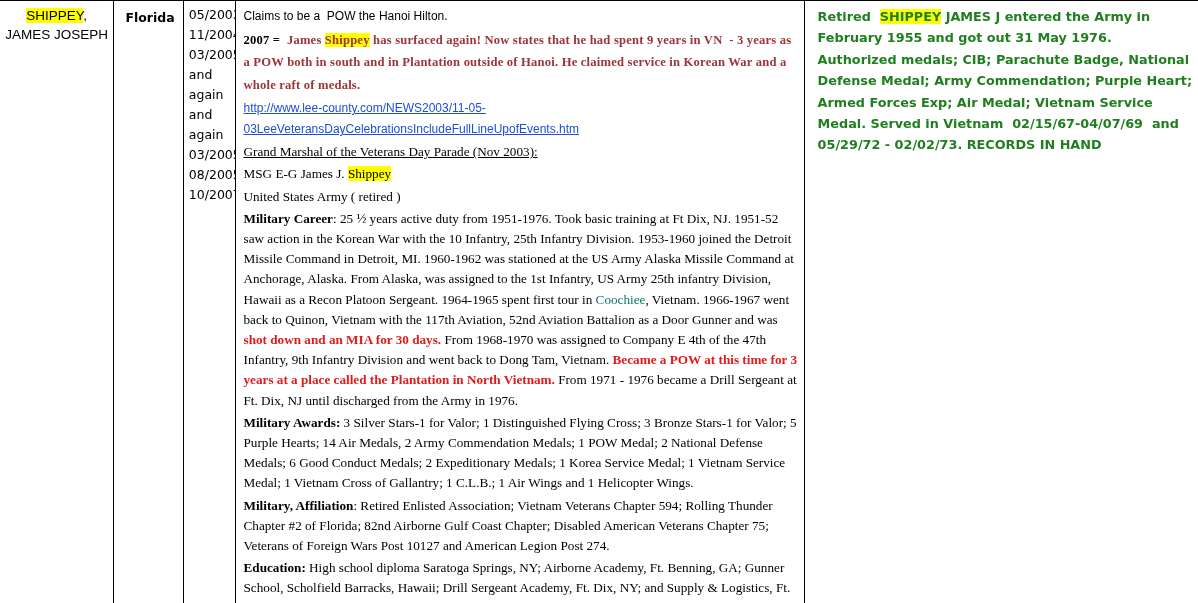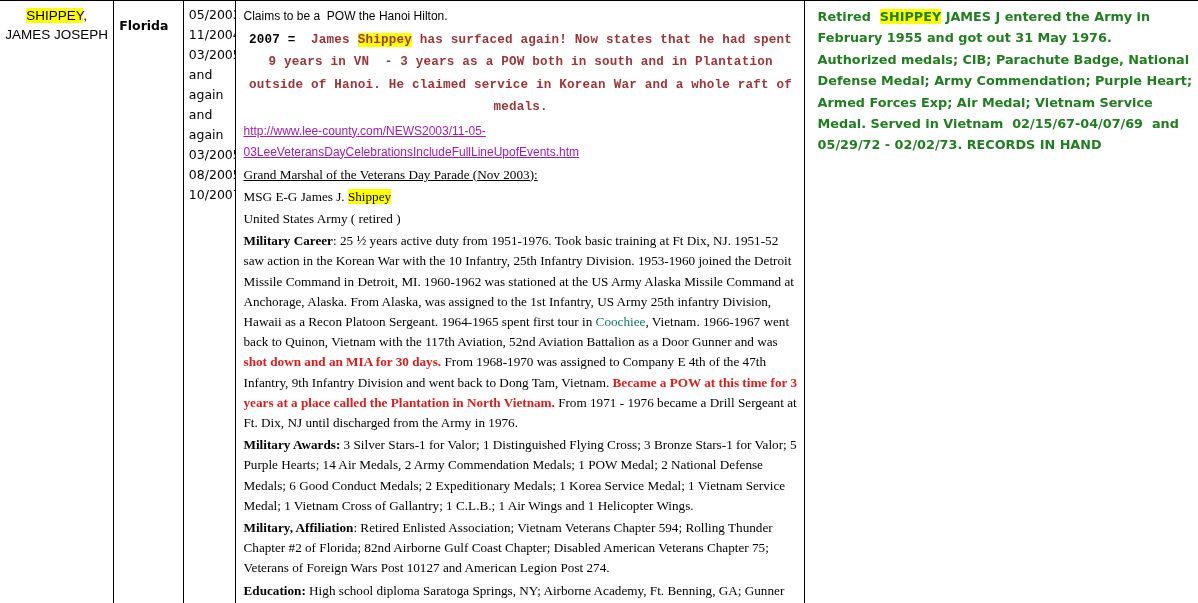--- a/index.html
+++ b/index.html
@@ -1,36 +1,36 @@
 <!DOCTYPE html>
 <html><head>
 <meta charset="utf-8">
 <style>
   html,body{margin:0;padding:0;background:#fff;}
   body{width:1198px;height:603px;overflow:hidden;font-family:"Liberation Sans",sans-serif;color:#000;}
   .table{display:flex;width:1198px;height:603px;border-top:1px solid #000;box-sizing:border-box;background:#fff;}
   .cell{box-sizing:border-box;border-right:1px solid #000;overflow:hidden;white-space:pre-wrap;}
   .cell:last-child{border-right:none;margin-left:8px;}
   .name-cell{width:115px;padding:5px 2px 0 2px;font-size:13.5px;line-height:19px;font-family:"Liberation Sans",sans-serif;text-align:center;}
-  .state-cell{width:70px;padding:17px 2px 0 5px;font-size:12.5px;font-weight:bold;font-family:"DejaVu Sans",sans-serif;}
+  .state-cell{width:70px;padding:9px 2px 0 5px;font-size:12.5px;font-weight:bold;font-family:"DejaVu Sans",sans-serif;text-align:center;}
   .dates-cell{width:52px;padding:4px 0 0 5px;font-size:12.5px;line-height:20px;font-family:"DejaVu Sans",sans-serif;}
   .details-cell{width:573px;padding:3px 4px 0 6px;}
   .records-cell{width:388px;padding:5px 6px 0 5px;font-family:"DejaVu Sans",sans-serif;
                 font-size:12.8px;font-weight:bold;line-height:21.4px;color:#1f7f1f;}
   .para{margin:2px;}
   .serif{font-family:Liberation Serif, serif;font-size:13.2px;line-height:20.2px;}
   .sans{font-family:"Liberation Sans",sans-serif;font-size:12px;line-height:21px;}
-  .comic{font-family:Liberation Mono, monospace;font-size:12.6px;line-height:22.4px;color:#9c3438;font-weight:bold;letter-spacing:.2px;text-align:center;}
+  .comic{font-family:Liberation Serif, serif;font-size:12.6px;line-height:22.4px;color:#9c3438;font-weight:bold;letter-spacing:.2px;}
   .b{font-weight:bold;}
   .red{color:#0f766e;}
   .redb{color:#e01b1b;font-weight:bold;}
   .hl{background:#ffff00;}
   .u{text-decoration:underline;}
   .black{color:#000;font-weight:bold;}
-  .link{color:#a21caf;text-decoration:underline;cursor:pointer;}
+  .link{color:#1d4ed8;text-decoration:underline;cursor:pointer;}
   .date-line{line-height:20px;}
 </style>
 </head>
 <body>
 
 <div class="table">
   <div class="cell name-cell"><span class="hl">SHIPPEY</span><span>, JAMES JOSEPH</span></div>
   <div class="cell state-cell">Florida</div>
   <div class="cell dates-cell"><div class="date-line">05/2003</div><div class="date-line">11/2004</div><div class="date-line">03/2005</div><div class="date-line">and</div><div class="date-line">again</div><div class="date-line">and</div><div class="date-line">again</div><div class="date-line">03/2005</div><div class="date-line">08/2005</div><div class="date-line">10/2007</div></div>
   <div class="cell details-cell"><div class="para sans"><span>Claims to be a  POW the Hanoi Hilton.</span></div><div class="para comic"><span class="black">2007 =  </span><span>James </span><span class="hl">Shippey</span><span> has surfaced again! Now states that he had spent 9 years in VN  - 3 years as a POW both in south and in Plantation outside of Hanoi. He claimed service in Korean War and a whole raft of medals.</span></div><div class="para sans"><span class="link">http://www.lee-county.com/NEWS2003/11-05-03LeeVeteransDayCelebrationsIncludeFullLineUpofEvents.htm</span></div><div class="para serif"><span class="u">Grand Marshal of the Veterans Day Parade (Nov 2003):</span></div><div class="para serif"><span>MSG E-G James J. </span><span class="hl">Shippey</span></div><div class="para serif"><span>United States Army ( retired )</span></div><div class="para serif"><span class="b">Military Career</span><span>: 25 ½ years active duty from 1951-1976. Took basic training at Ft Dix, NJ. 1951-52 saw action in the Korean War with the 10 Infantry, 25th Infantry Division. 1953-1960 joined the Detroit Missile Command in Detroit, MI. 1960-1962 was stationed at the US Army Alaska Missile Command at Anchorage, Alaska. From Alaska, was assigned to the 1st Infantry, US Army 25th infantry Division, Hawaii as a Recon Platoon Sergeant. 1964-1965 spent first tour in </span><span class="red">Coochiee</span><span>, Vietnam. 1966-1967 went back to Quinon, Vietnam with the 117th Aviation, 52nd Aviation Battalion as a Door Gunner and was </span><span class="redb">shot down and an MIA for 30 days.</span><span> From 1968-1970 was assigned to Company E 4th of the 47th Infantry, 9th Infantry Division and went back to Dong Tam, Vietnam. </span><span class="redb">Became a POW at this time for 3 years at a place called the Plantation in North Vietnam.</span><span> From 1971 - 1976 became a Drill Sergeant at Ft. Dix, NJ until discharged from the Army in 1976.</span></div><div class="para serif"><span class="b">Military Awards:</span><span> 3 Silver Stars-1 for Valor; 1 Distinguished Flying Cross; 3 Bronze Stars-1 for Valor; 5 Purple Hearts; 14 Air Medals, 2 Army Commendation Medals; 1 POW Medal; 2 National Defense Medals; 6 Good Conduct Medals; 2 Expeditionary Medals; 1 Korea Service Medal; 1 Vietnam Service Medal; 1 Vietnam Cross of Gallantry; 1 C.L.B.; 1 Air Wings and 1 Helicopter Wings.</span></div><div class="para serif"><span class="b">Military, Affiliation</span><span>: Retired Enlisted Association; Vietnam Veterans Chapter 594; Rolling Thunder Chapter #2 of Florida; 82nd Airborne Gulf Coast Chapter; Disabled American Veterans Chapter 75; Veterans of Foreign Wars Post 10127 and American Legion Post 274.</span></div><div class="para serif"><span class="b">Education:</span><span> High school diploma Saratoga Springs, NY; Airborne Academy, Ft. Benning, GA; Gunner School, Scholfield Barracks, Hawaii; Drill Sergeant Academy, Ft. Dix, NY; and Supply &amp; Logistics, Ft. Meade, MD.</span></div><div class="para serif"><span>Retired Civilian Years: 1976-1980 worked at the State University of Albany, NY; 1980-1984 Saratoga Hospital Linen Services; 1984-1988 worked for Giant Furniture, Ft. Myers, FL; 1989 - Present - State of Florida Commercial Driver License Tester and Trainer for the School District of Lee County. Also a school bus driver for exceptional students.</span></div></div>

